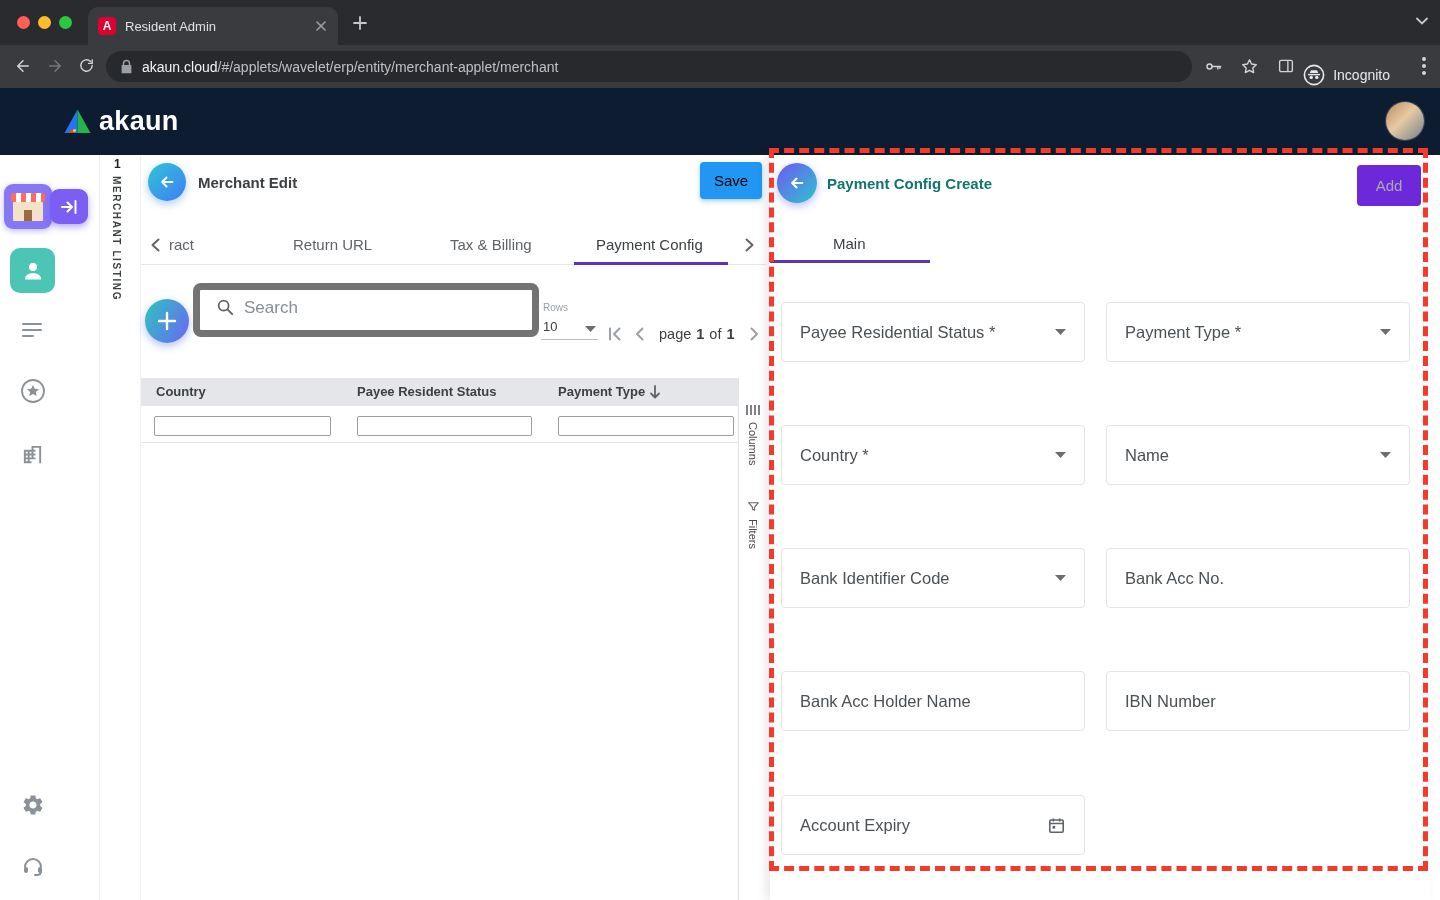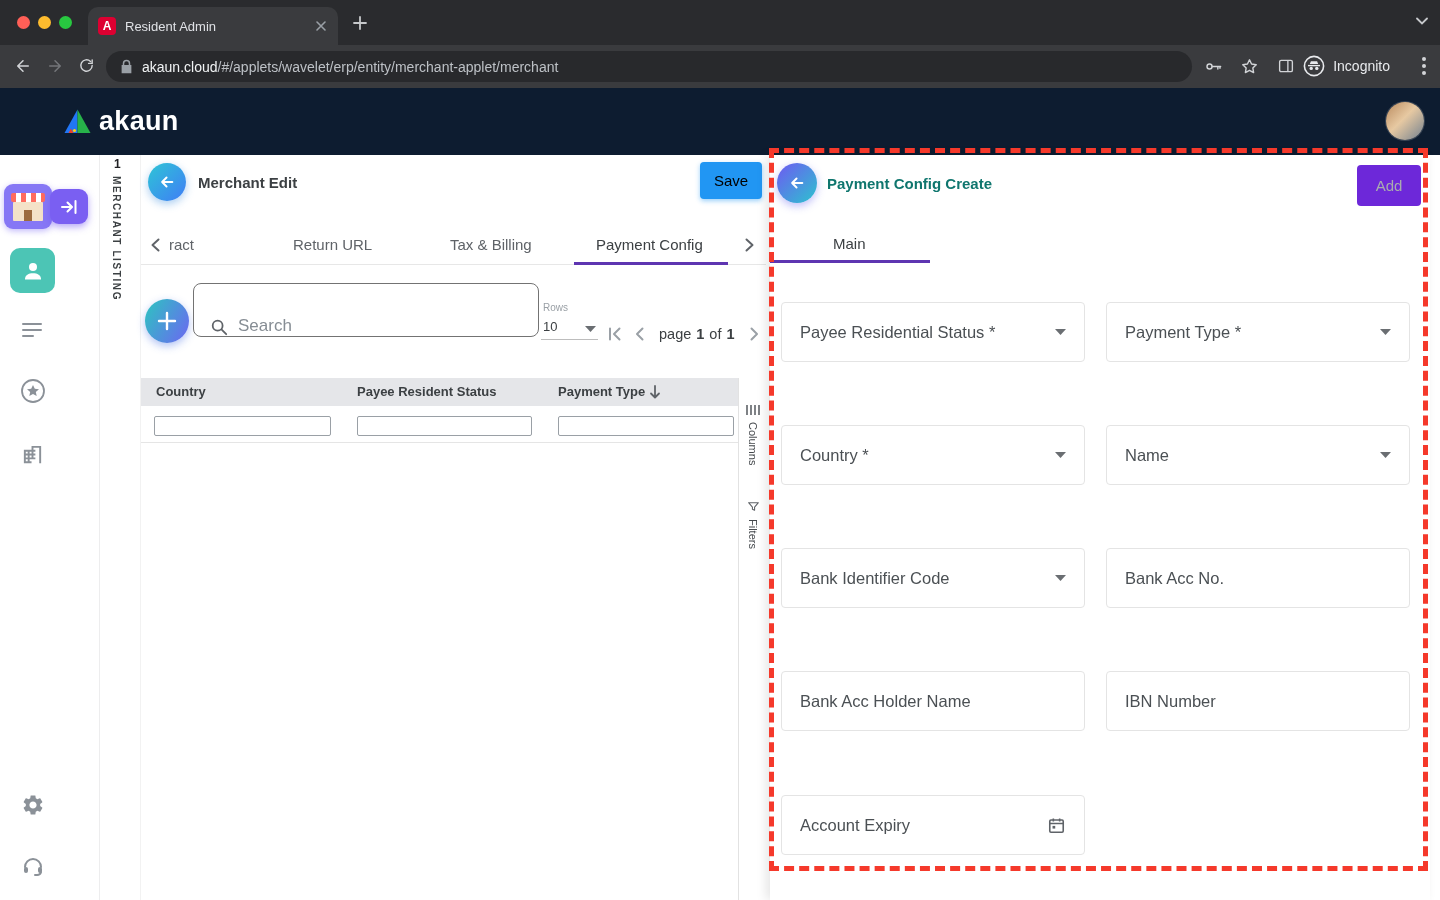--- a/index.html
+++ b/index.html
@@ -20,21 +20,21 @@
   .strip-chev{position:absolute;right:12px;top:17px}
 
   .toolbar{position:absolute;left:0;top:45px;width:1440px;height:43px;background:#3a3b3e}
   .tbtn{position:absolute;top:12px}
   .tb-back{left:14px}.tb-fwd{left:46px}.tb-reload{left:78px}
   .tb-key{left:1204px}.tb-star{left:1240px}.tb-panel{left:1277px}
   .tb-menu{left:1422px;top:12px}
   .omnibox{position:absolute;left:106px;top:6px;width:1086px;height:31px;border-radius:16px;background:#28292c;display:flex;align-items:center;gap:9px;padding:0 14px;font-size:14px}
   .url-domain{color:#f1f3f4;font-weight:400}
   .url-path{color:#bdc1c6}
-  .incog{position:absolute;right:50px;top:5px;display:flex;align-items:center;gap:8px;height:32px}
+  .incog{position:absolute;right:50px;top:14px;display:flex;align-items:center;gap:8px;height:32px}
   .incog-label{color:#e8eaed;font-size:14px}
 
   
   .appbar{position:absolute;left:0;top:88px;width:1440px;height:67px;background:#0d1c30}
   .brand{position:absolute;left:63px;top:18px;display:flex;align-items:center;gap:7px}
   .brand-text{color:#fff;font-size:27px;font-weight:700;letter-spacing:.3px}
   .avatar{position:absolute;left:1386px;top:14px;width:38px;height:38px;border-radius:50%;background:linear-gradient(135deg,#b98a5e 0%,#e7c9a2 45%,#72808f 100%);box-shadow:0 0 0 1px rgba(255,255,255,.18)}
 
   
   .sidebar{position:absolute;left:0;top:155px;width:100px;height:745px;background:#fff;border-right:1px solid #ededee}
@@ -58,21 +58,21 @@
   .lp-title{position:absolute;left:57px;top:19px;font-size:15px;font-weight:700;color:#3c4043}
   .save-btn{position:absolute;left:559px;top:7px;width:62px;height:37px;background:#2196f3;border-radius:4px;color:#000000;font-size:15px;font-weight:500;display:flex;align-items:center;justify-content:center;box-shadow:0 2px 5px rgba(33,150,243,.45);cursor:pointer}
   .lp-tabs{position:absolute;left:0;top:70px;width:625px;height:40px;border-bottom:1px solid #e7e7e7}
   .lp-tab{position:absolute;top:11px;font-size:15px;color:#5f6368;white-space:nowrap;cursor:pointer}
   .lp-tab.active{color:#3c4043;font-weight:500}
   .t0{left:28px}.t1{left:152px}.t2{left:309px}.t3{left:455px}
   .lp-underline{position:absolute;left:433px;top:37px;width:154px;height:3px;background:#5e35b1}
   .tab-chev{position:absolute;top:13px}
   .chev-l{left:10px}.chev-r{left:604px}
   .add-circle{position:absolute;left:4px;top:144px;width:44px;height:44px;border-radius:50%;background:linear-gradient(120deg,#2cc5c0,#6d66f2);box-shadow:0 3px 8px rgba(80,120,230,.45);display:flex;align-items:center;justify-content:center;cursor:pointer}
-  .search-box{position:absolute;left:52px;top:128px;width:346px;height:54px;border:1px solid #737373;border-radius:8px;display:flex;align-items:flex-end;gap:10px;padding:0 16px;background:#fff}
+  .search-box{position:absolute;left:52px;top:128px;width:346px;height:54px;border:7px solid #737373;border-radius:8px;display:flex;align-items:flex-start;gap:10px;padding:8px 16px;background:#fff}
   .search-ph{font-size:17px;color:#868d94}
   .rows-label{position:absolute;left:402px;top:147px;font-size:10px;color:#9aa0a6}
   .rows-value{position:absolute;left:402px;top:164px;font-size:13px;color:#3c4043}
   .rows-caret{position:absolute;left:444px;top:171px}
   .rows-underline{position:absolute;left:400px;top:184px;width:57px;height:1px;background:#bdbdbd}
   .pager{position:absolute;left:464px;top:170px;display:flex;align-items:center;gap:8px}
   .pager-text{font-size:14.5px;color:#3c4043;display:flex;gap:5px;align-items:center;margin:0 2px}
   .pager-text b{font-weight:700}
   .thead{position:absolute;left:0;top:223px;width:597px;height:28px;background:#e5e6e9}
   .th{position:absolute;top:6px;font-size:13px;font-weight:700;color:#3c4043;display:flex;align-items:center;gap:4px;cursor:pointer}

